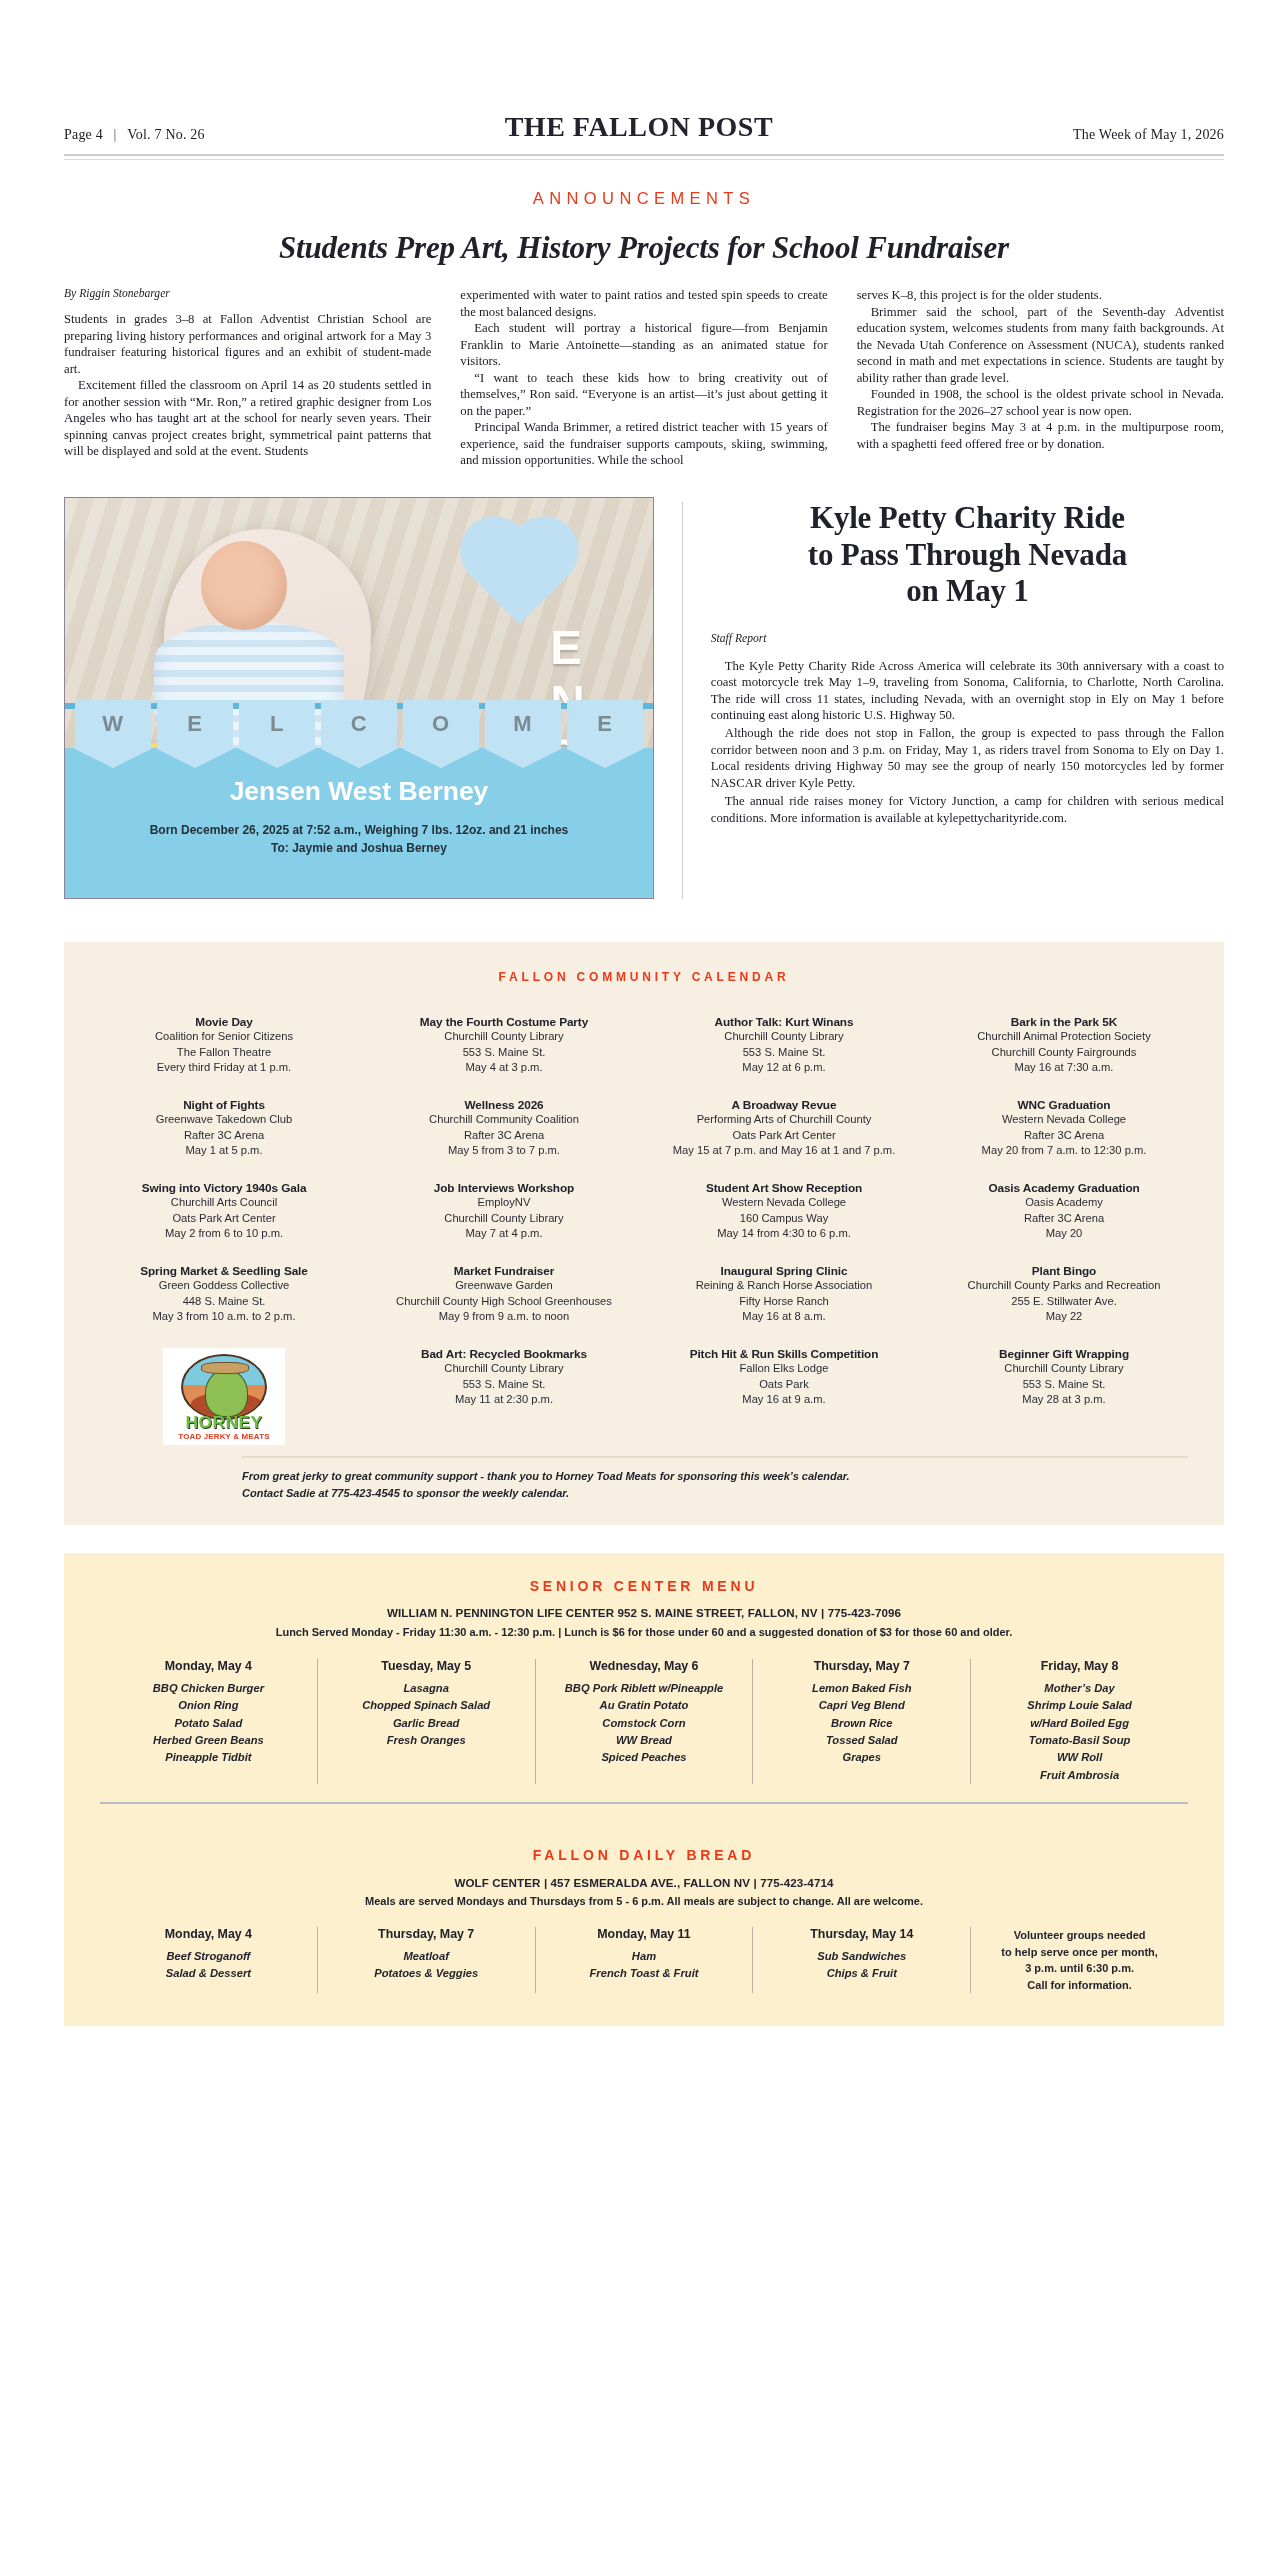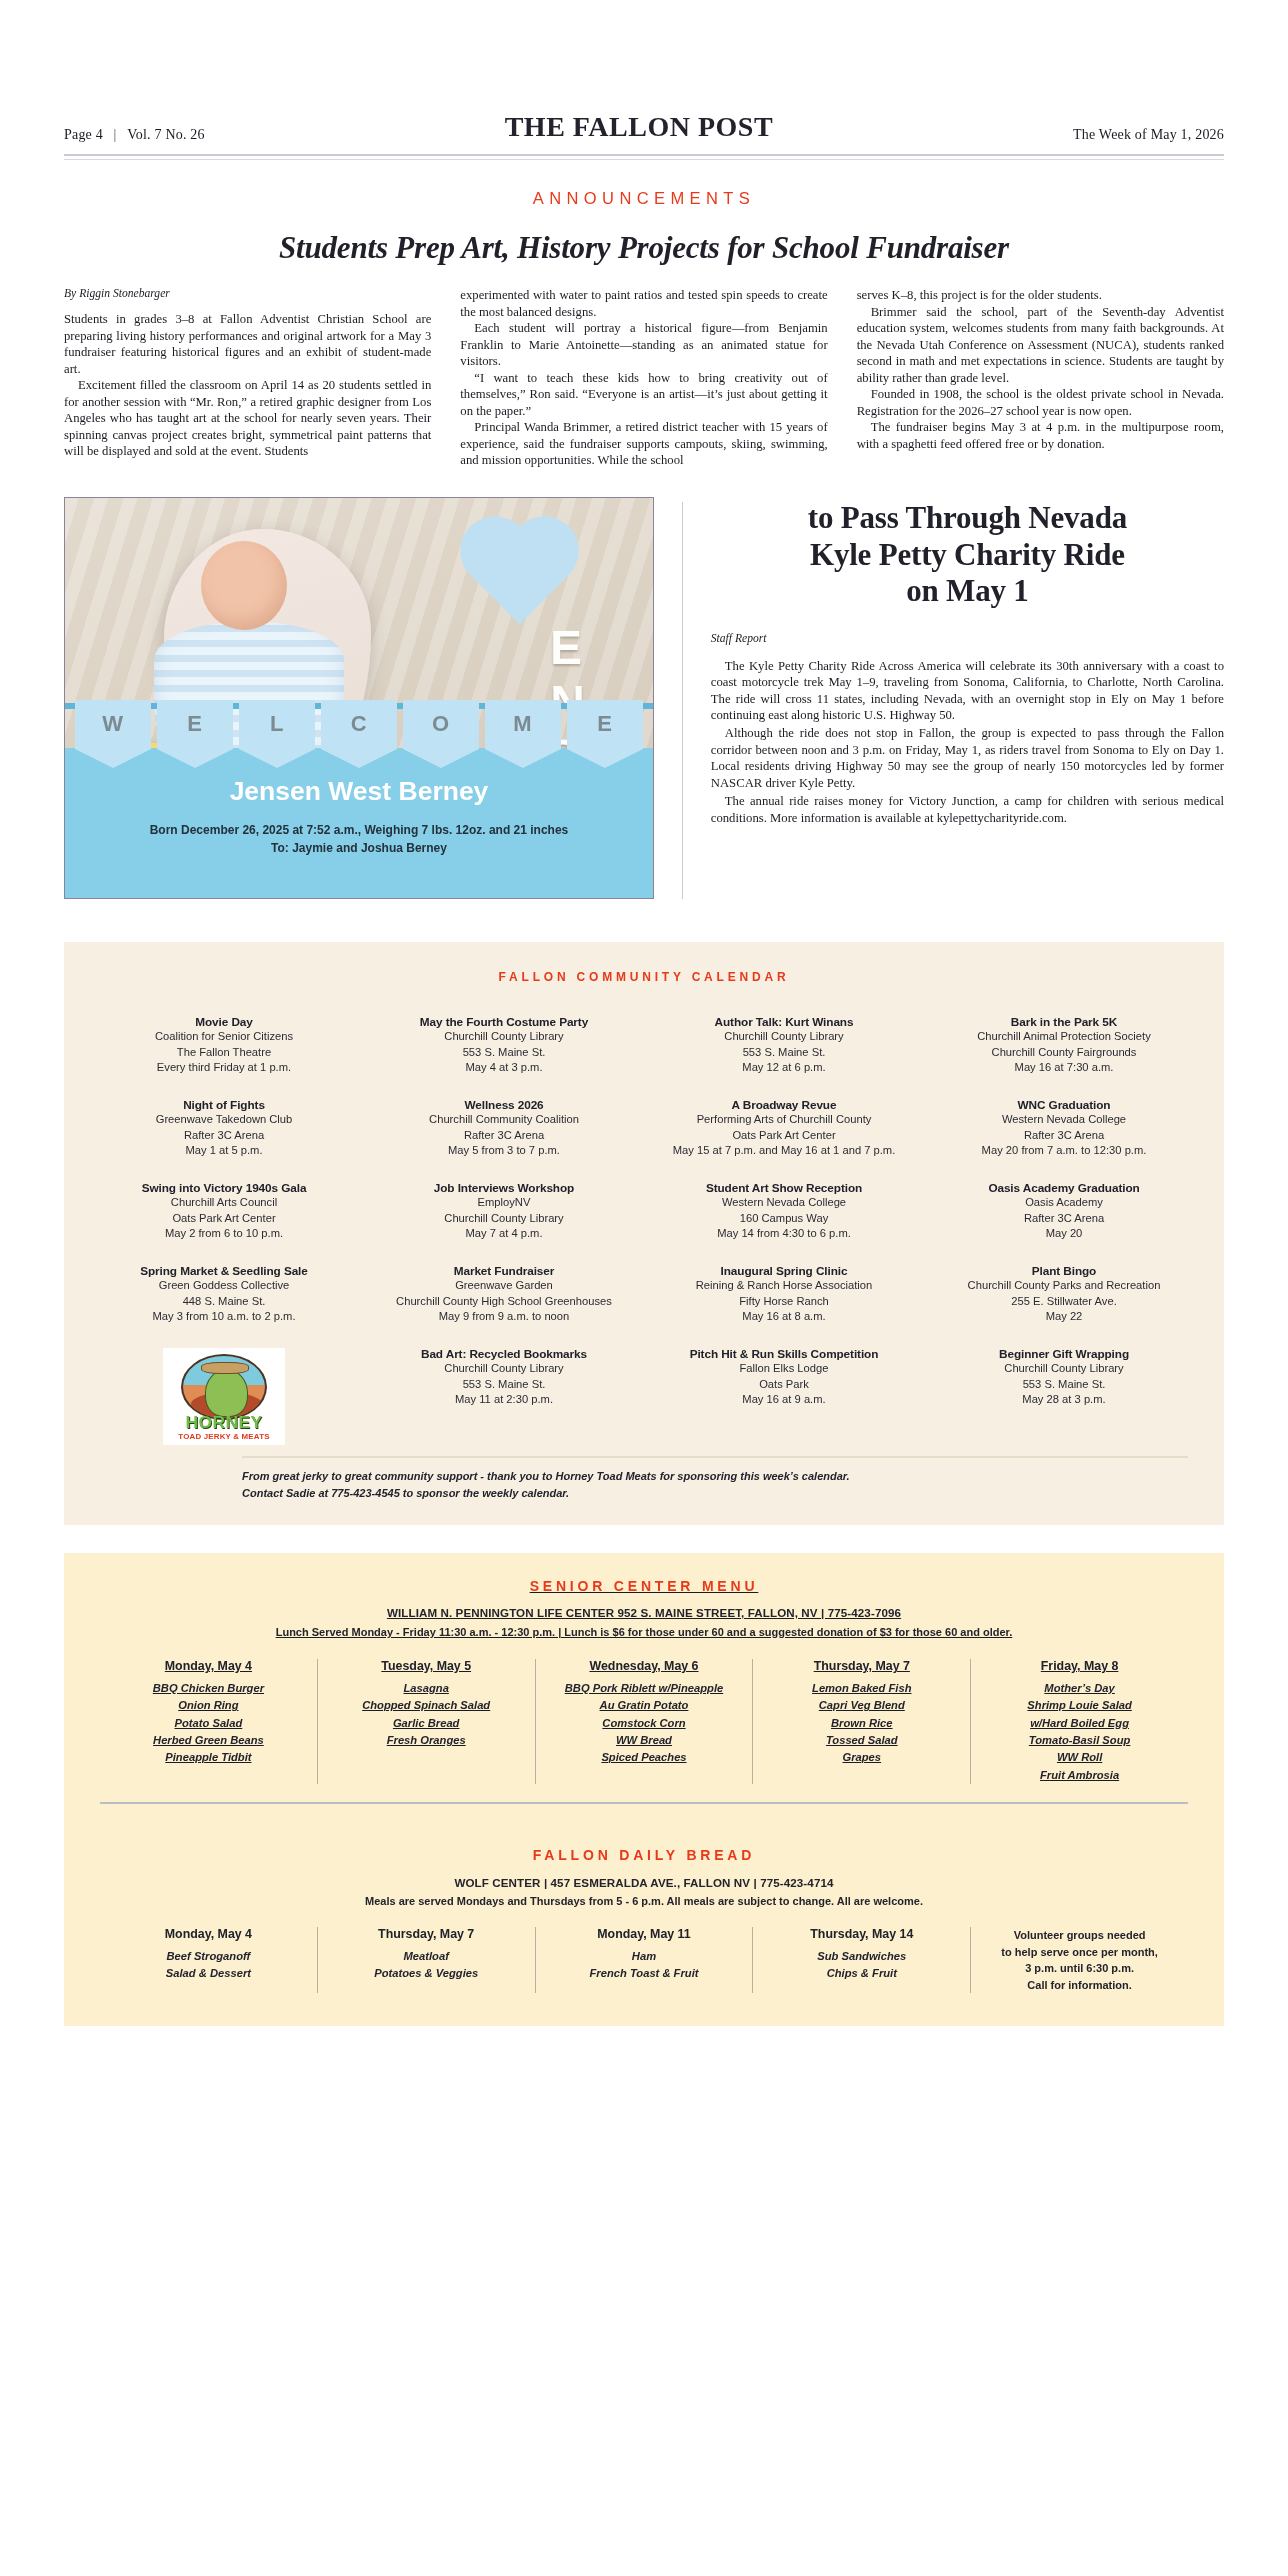--- a/index.html
+++ b/index.html
@@ -196,21 +196,21 @@
   .cal-foot { display:flex; gap:18px; margin-top: 3.3px; align-items:flex-start; }
   .cal-foot-text { flex:1; padding-top: 6.6px; }
   .cal-foot-rule { height:1.7px; background:#e5dcc9; margin-bottom:10px; }
   .cal-foot-text p {
     font-family:"Liberation Sans", sans-serif; font-style:italic; font-weight:bold;
     font-size:11px; color:#22232c; line-height:1.55;
   }
 
   
   .senior {
-    margin-top: 28px; background:#fdf0cf; padding: 25px 36px 21.5px; text-decoration: underline;
+    margin-top: 28px; background:#fdf0cf; padding: 25px 36px 21.5px;
   }
   .sec-title {
     text-align:center; color:#e8391b; font-weight:bold;
     font-family:"Liberation Sans", sans-serif; font-size:14px; letter-spacing:3.8px;
   }
   .sec-sub {
     text-align:center; margin-top:12.4px; font-family:"Liberation Sans", sans-serif;
     font-weight:bold; font-size:11.6px; color:#22232c; letter-spacing:0.1px;
   }
   .sec-sub2 {
@@ -332,22 +332,22 @@
           <div>Born December 26, 2025 at 7:52 a.m., Weighing 7 lbs. 12oz. and 21 inches</div>
           <div>To: Jaymie and Joshua Berney</div>
         </div>
       </div>
     </div>
 
     <div class="mid-divider"></div>
 
     <div class="mid-right">
       <div class="kp-head">
+        <div>Kyle Petty Charity Ride</div>
         <div>to Pass Through Nevada</div>
-        <div>Kyle Petty Charity Ride</div>
         <div>on May 1</div>
       </div>
       <div class="kp-byline">Staff Report</div>
       <div class="kp-body" style="margin-top:13.2px;">
         <p>The Kyle Petty Charity Ride Across America will celebrate its 30th anniversary with a coast to coast motorcycle trek May 1–9, traveling from Sonoma, California, to Charlotte, North Carolina. The ride will cross 11 states, including Nevada, with an overnight stop in Ely on May 1 before continuing east along historic U.S. Highway 50.</p>
         <p>Although the ride does not stop in Fallon, the group is expected to pass through the Fallon corridor between noon and 3 p.m. on Friday, May 1, as riders travel from Sonoma to Ely on Day 1. Local residents driving Highway 50 may see the group of nearly 150 motorcycles led by former NASCAR driver Kyle Petty.</p>
         <p>The annual ride raises money for Victory Junction, a camp for children with serious medical conditions. More information is available at kylepettycharityride.com.</p>
       </div>
     </div>
   </div>

